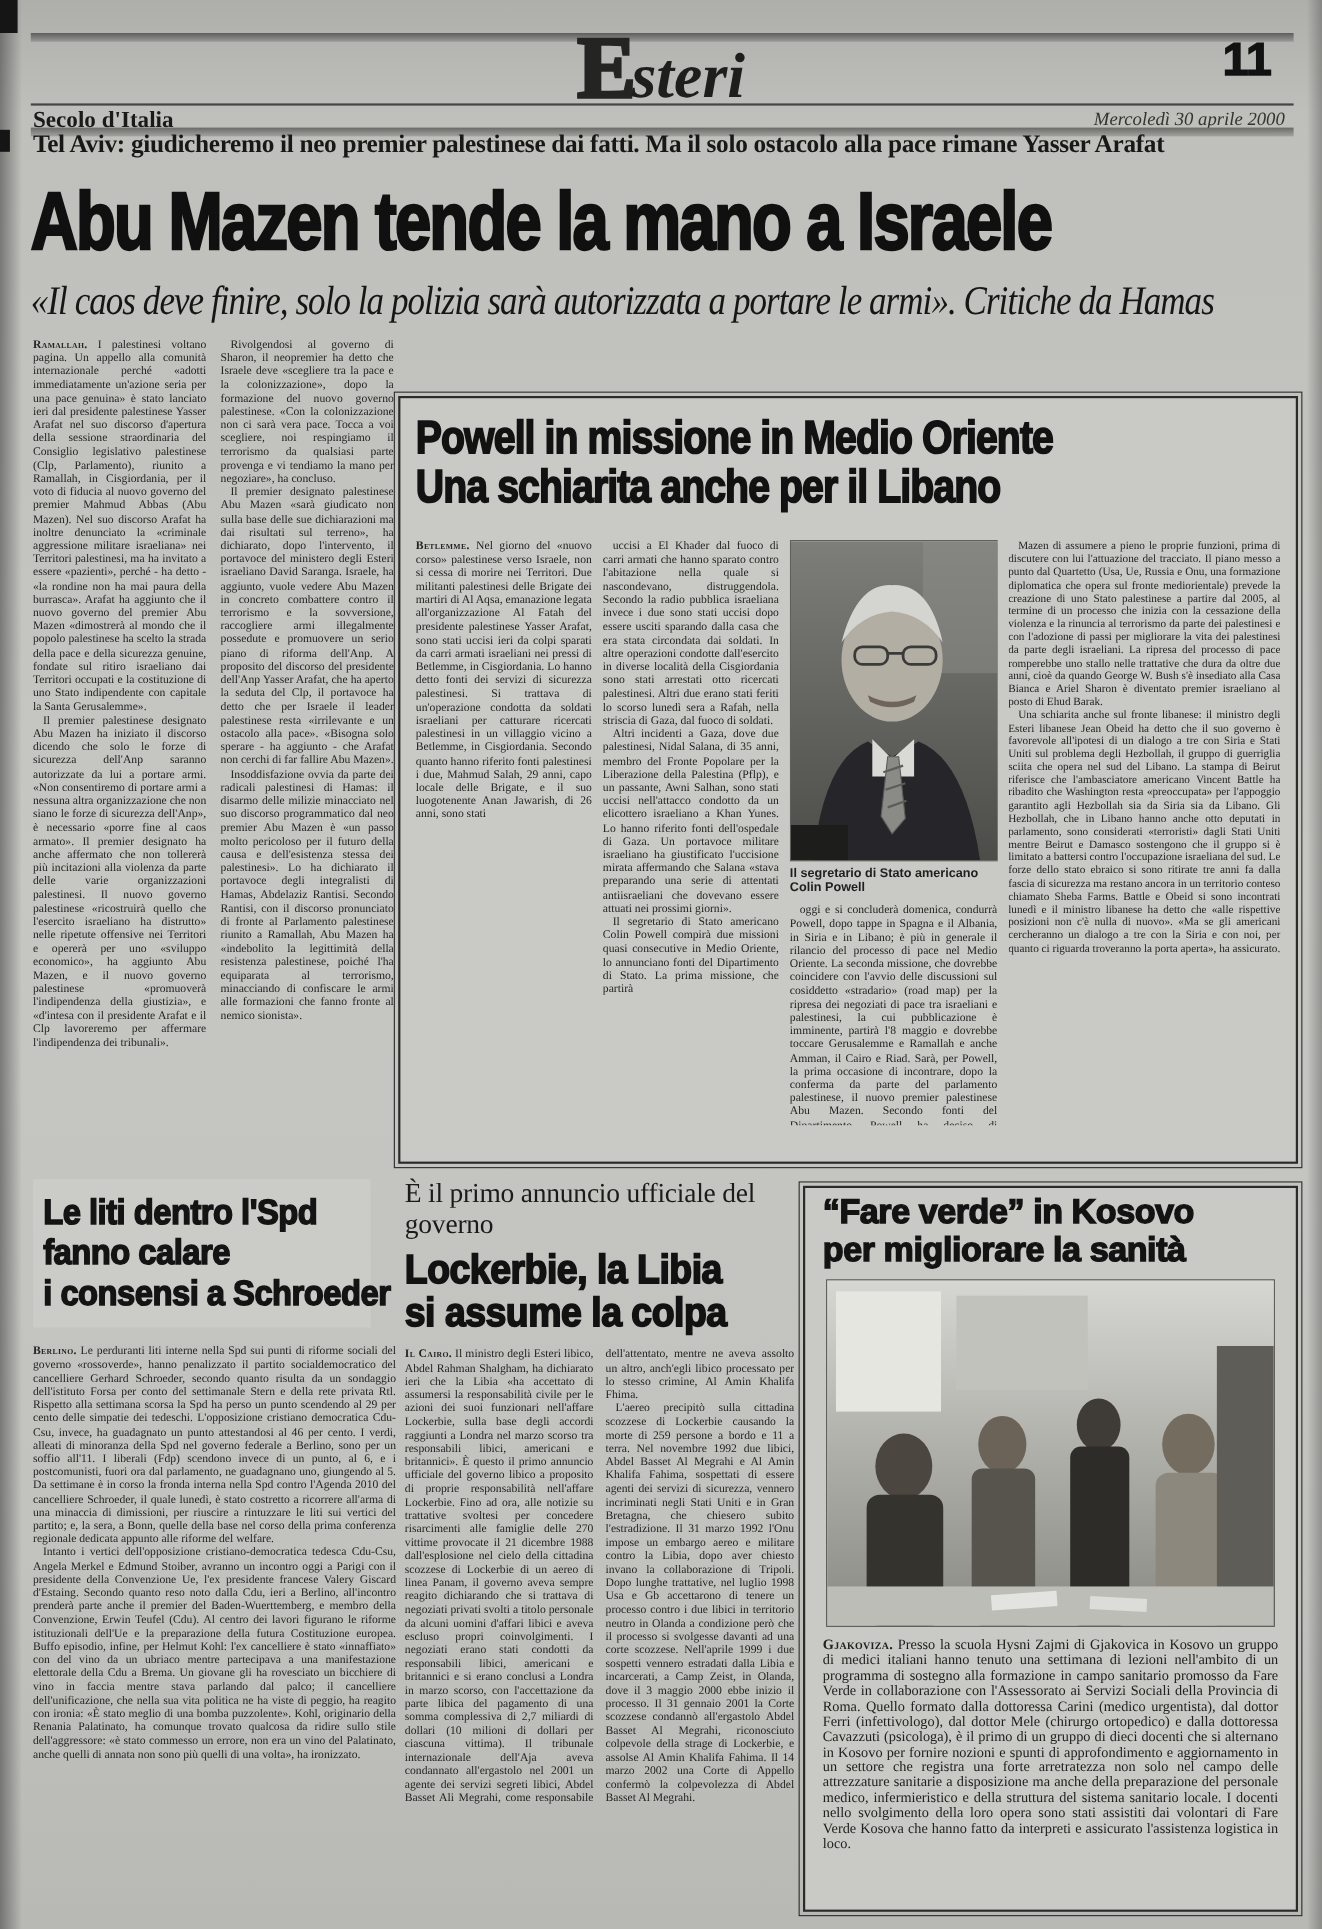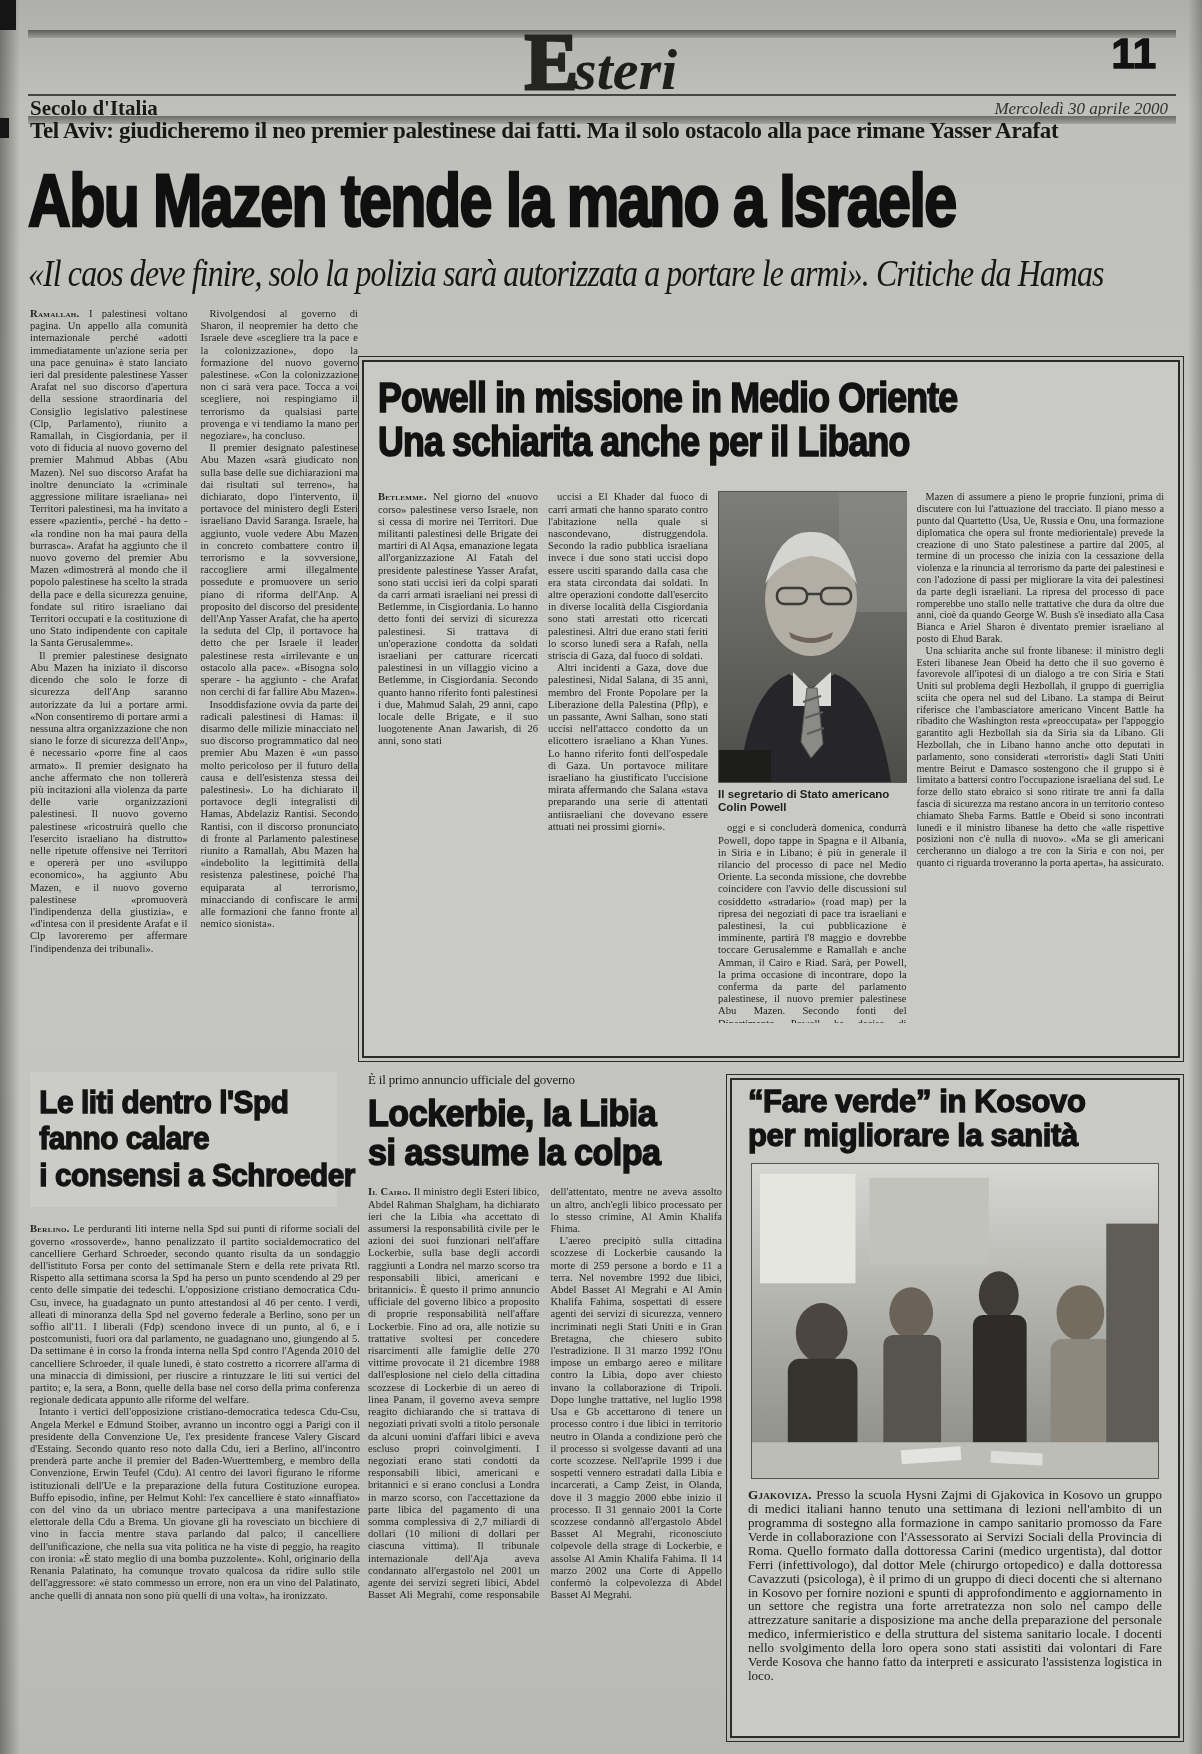--- a/index.html
+++ b/index.html
@@ -59,21 +59,21 @@
   .pcol3 .after-caption{margin-top:8px;}
   
   .spd{position:absolute;left:30px;top:1072px;width:330px;}
   .spd-headline{background:#cbccc8;padding:12px 10px 14px;font-family:"Liberation Sans",sans-serif;
     font-weight:bold;font-size:32px;line-height:1.14;letter-spacing:-.5px;
     -webkit-text-stroke:1.4px #141414;color:#141414;transform:scaleX(.93);transform-origin:0 0;white-space:nowrap;}
   .spd-headline p{margin:0;}
   .spd-body{margin-top:16px;height:512px;overflow:hidden;}
   
   .lockerbie{position:absolute;left:368px;top:1072px;width:354px;}
-  .lockerbie-kicker{font-size:13px;letter-spacing:-.2px;color:#1b1b19;}
+  .lockerbie-kicker{font-size:25px;letter-spacing:-.2px;color:#1b1b19;}
   .lockerbie-headline{margin-top:6px;font-family:"Liberation Sans",sans-serif;font-weight:bold;
     font-size:37px;line-height:1.06;letter-spacing:-.5px;-webkit-text-stroke:1.6px #121212;color:#121212;
     transform:scaleX(.92);transform-origin:0 0;white-space:nowrap;}
   .lockerbie-headline p{margin:0;}
   .lockerbie-body{margin-top:14px;column-count:2;column-gap:11px;height:540px;overflow:hidden;}
   
   .kosovo-box{position:absolute;left:730px;top:1078px;width:450px;height:660px;
     border:2px solid #2b2b29;outline:1px solid #2b2b29;outline-offset:3px;
     background:#c9cac6;box-sizing:border-box;padding:5px 16px;}
   .kosovo-headline{font-family:"Liberation Sans",sans-serif;font-weight:bold;font-size:31px;
@@ -123,20 +123,21 @@
         <p>Powell in missione in Medio Oriente</p>
         <p>Una schiarita anche per il Libano</p>
       </div>
     <div class="powell-content">
       <div class="pcol pcol1 bodytext">
         <p class="first"><span class="dl">Betlemme.</span> <span>Nel giorno del «nuovo corso» palestinese verso Israele, non si cessa di morire nei Territori. Due militanti palestinesi delle Brigate dei martiri di Al Aqsa, emanazione legata all'organizzazione Al Fatah del presidente palestinese Yasser Arafat, sono stati uccisi ieri da colpi sparati da carri armati israeliani nei pressi di Betlemme, in Cisgiordania. Lo hanno detto fonti dei servizi di sicurezza palestinesi. Si trattava di un'operazione condotta da soldati israeliani per catturare ricercati palestinesi in un villaggio vicino a Betlemme, in Cisgiordania. Secondo quanto hanno riferito fonti palestinesi i due, Mahmud Salah, 29 anni, capo locale delle Brigate, e il suo luogotenente Anan Jawarish, di 26 anni, sono stati</span></p>
       </div>
       <div class="pcol pcol2 bodytext">
           <p>uccisi a El Khader dal fuoco di carri armati che hanno sparato contro l'abitazione nella quale si nascondevano, distruggendola. Secondo la radio pubblica israeliana invece i due sono stati uccisi dopo essere usciti sparando dalla casa che era stata circondata dai soldati. In altre operazioni condotte dall'esercito in diverse località della Cisgiordania sono stati arrestati otto ricercati palestinesi. Altri due erano stati feriti lo scorso lunedì sera a Rafah, nella striscia di Gaza, dal fuoco di soldati.</p>
           <p>Altri incidenti a Gaza, dove due palestinesi, Nidal Salana, di 35 anni, membro del Fronte Popolare per la Liberazione della Palestina (Pflp), e un passante, Awni Salhan, sono stati uccisi nell'attacco condotto da un elicottero israeliano a Khan Yunes. Lo hanno riferito fonti dell'ospedale di Gaza. Un portavoce militare israeliano ha giustificato l'uccisione mirata affermando che Salana «stava preparando una serie di attentati antiisraeliani che dovevano essere attuati nei prossimi giorni».</p>
+          <p>Il segretario di Stato americano Colin Powell compirà due missioni quasi consecutive in Medio Oriente, lo annunciano fonti del Dipartimento di Stato. La prima missione, che partirà</p>
         </div>
       <div class="pcol pcol3">
         <div class="photo-frame">
           <svg viewBox="0 0 190 290" preserveAspectRatio="none">
             <defs>
               <linearGradient id="pbg" x1="0" y1="0" x2="0" y2="1">
                 <stop offset="0" stop-color="#7d7d79"></stop>
                   <stop offset="1" stop-color="#4c4c48"></stop>
               </linearGradient>
             </defs>

